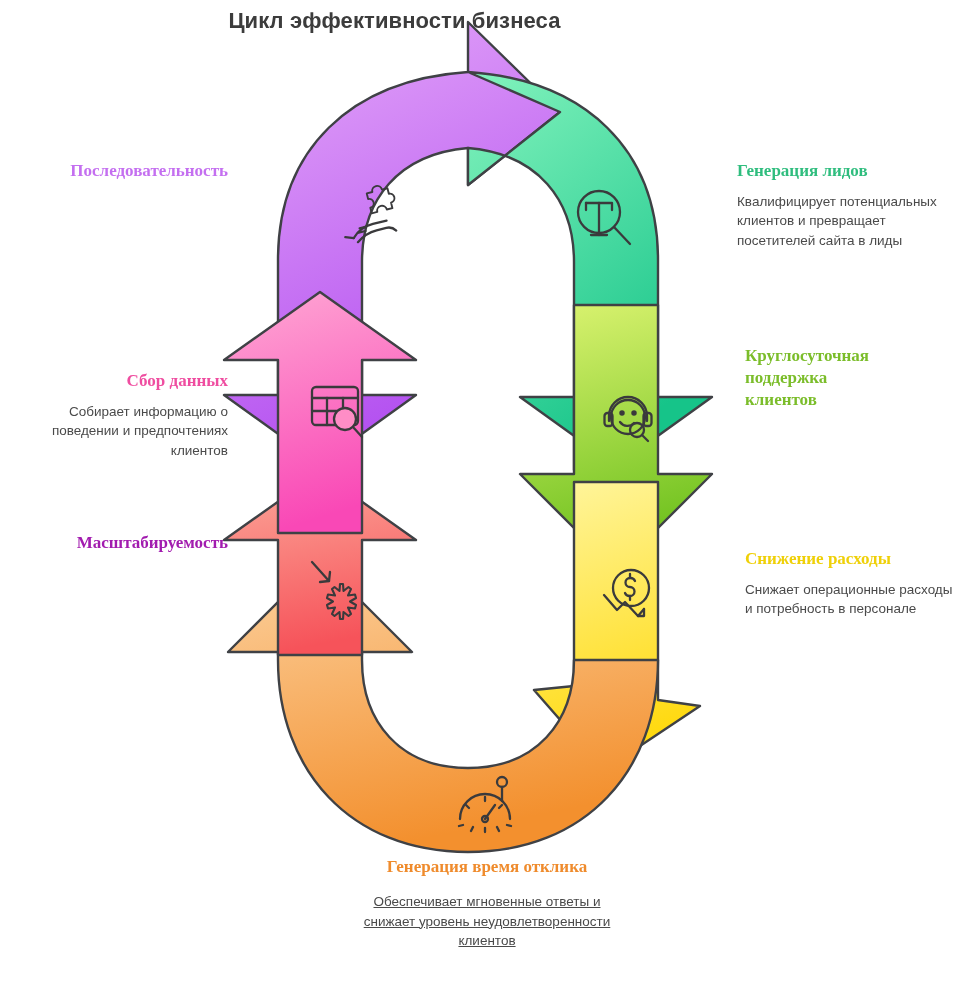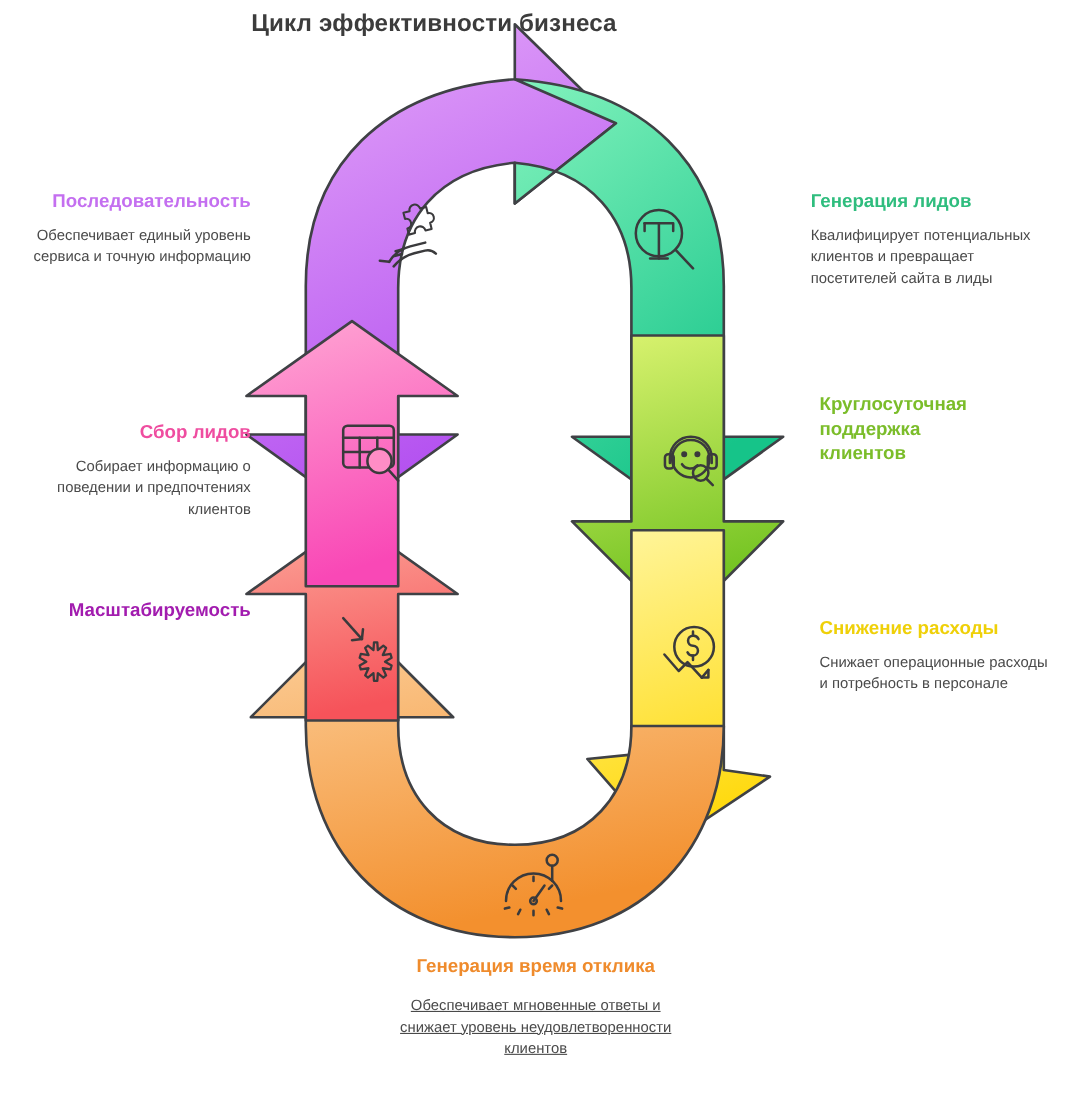--- a/index.html
+++ b/index.html
@@ -13,24 +13,25 @@
   }
   #page-title{
     position:absolute;top:8px;left:0;width:789px;
     text-align:center;
     font-size:22px;font-weight:bold;color:#3c3c3c;
     letter-spacing:0.1px;
   }
   #cycle-svg{position:absolute;top:0;left:0;}
   .block{position:absolute;}
   .block h3{
-    margin:12px 0 10px 0;
+    margin:0 0 10px 0;
     font-size:17px;
     font-weight:bold;
     line-height:1.28;
+    font-family:Liberation Serif, serif;
   }
   .block p{
     margin:0;
     font-size:13.5px;
     line-height:1.45;
     color:#4a4a4a;
   }
   .left{text-align:right;}
   .right{text-align:left;}
   .center{text-align:center;}
@@ -233,25 +234,24 @@
       <path d="M15 11 v27"></path>
       <path d="M31 11 v9"></path>
       <circle cx="33" cy="32" r="11" fill="#ff8dc6" stroke="#3a3a3c"></circle>
       <path d="M41 40 l9 10"></path>
     </g>
   </g>
 </svg>
 
 <div class="block left" id="blk-consistency">
   <h3 style="color:#c46ff0">Последовательность</h3>
-  <p>Обеспечивает единый уровень сервиса и точную информацию</p>
 </div>
 
 <div class="block left" id="blk-datacollect">
-  <h3 style="color:#ef4da0">Сбор лидов</h3>
+  <h3 style="color:#ef4da0">Сбор данных</h3>
   <p>Собирает информацию о поведении и предпочтениях клиентов</p>
 </div>
 
 <div class="block left" id="blk-scalability">
   <h3 style="color:#a21caf">Масштабируемость</h3>
 </div>
 
 <div class="block right" id="blk-leadgen">
   <h3 style="color:#2fbd7e">Генерация лидов</h3>
   <p>Квалифицирует потенциальных клиентов и превращает посетителей сайта в лиды</p>

